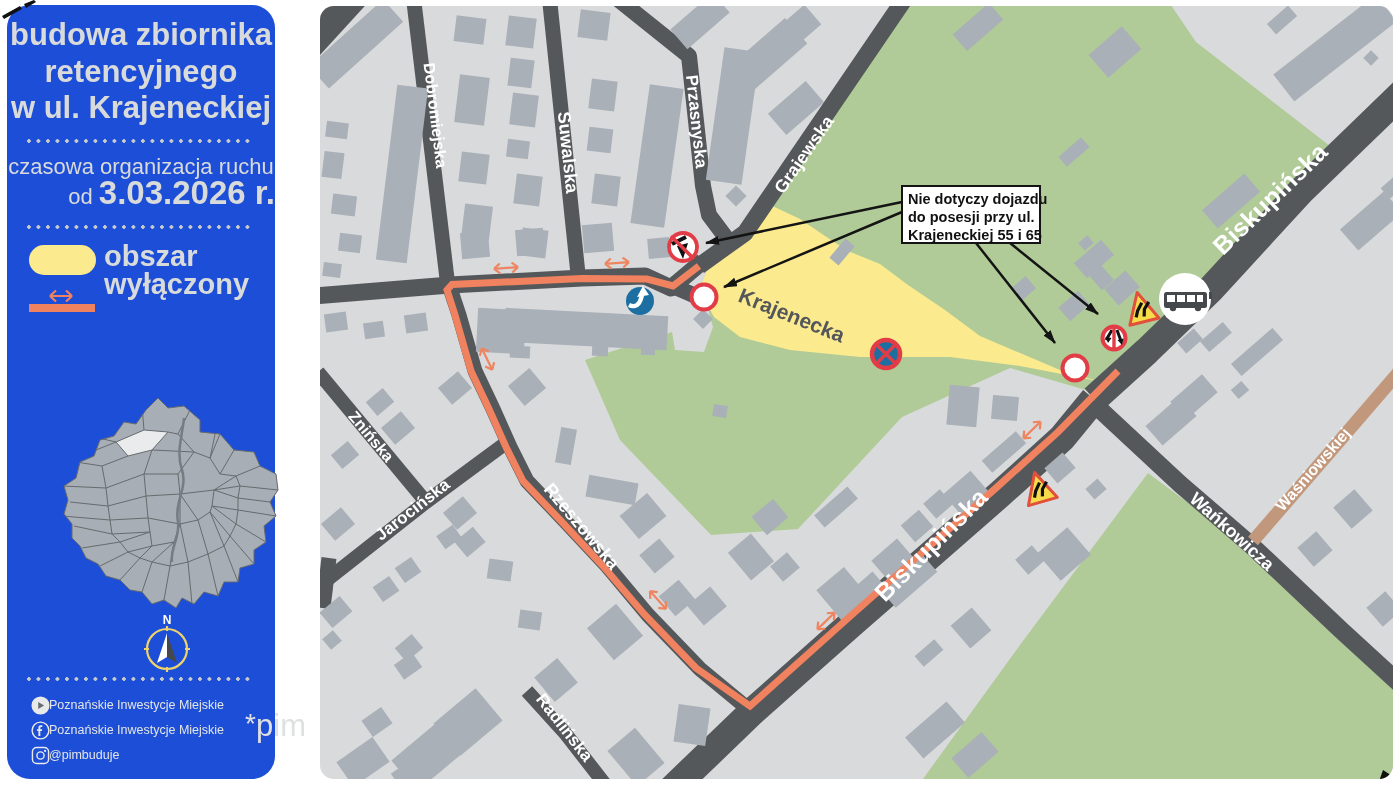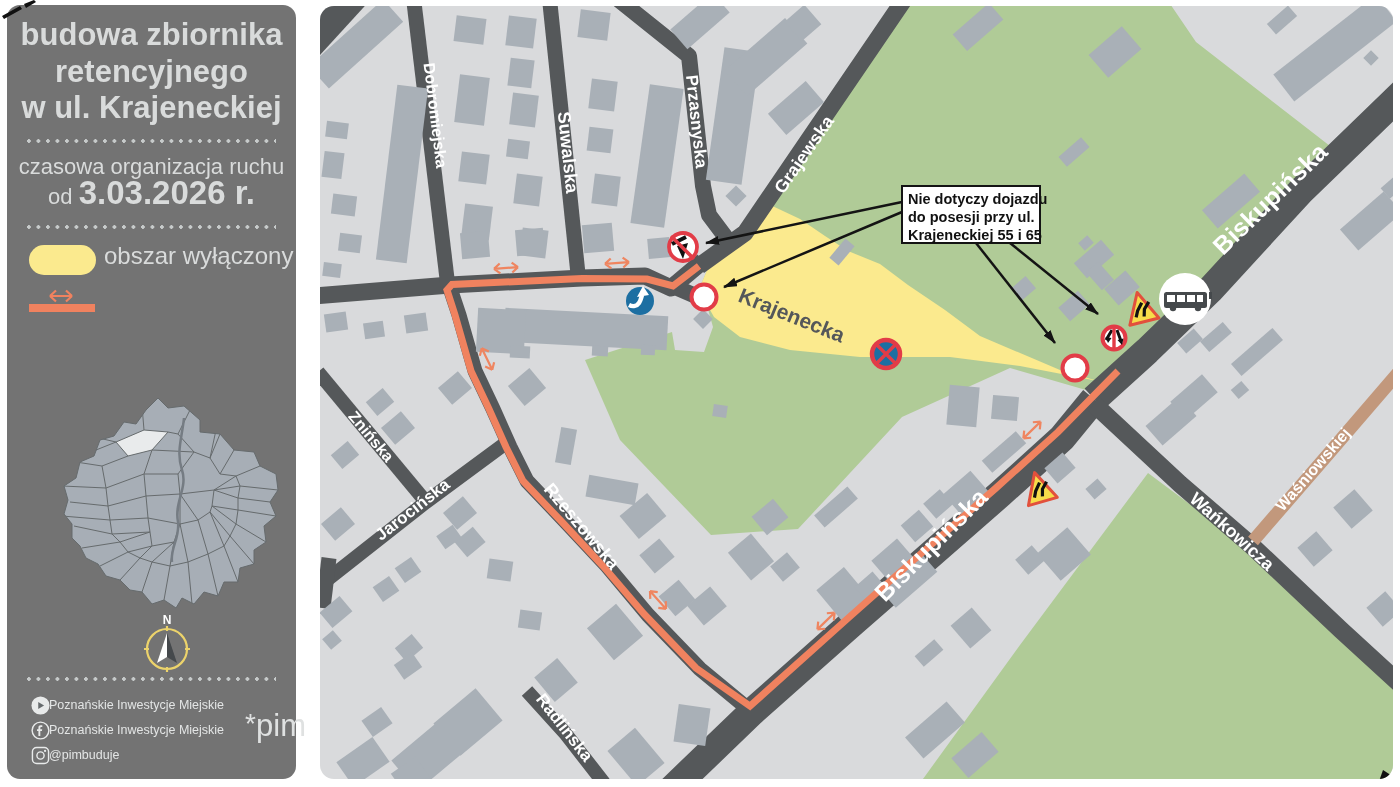--- a/index.html
+++ b/index.html
@@ -1,35 +1,35 @@
 <!DOCTYPE html>
 <html><head><meta charset="utf-8"><style>
 html,body{margin:0;padding:0;background:#ffffff;width:1400px;height:787px;overflow:hidden;}
 *{box-sizing:border-box;} body{font-family:"Liberation Sans",sans-serif;}
 #canvas{position:relative;width:1400px;height:787px;background:#ffffff;}
-#sidebar{position:absolute;left:7px;top:5px;width:289px;height:774px;border-radius:13px;background:#737373;color:#d9dbdb;}
+#sidebar{position:absolute;left:7px;top:5px;width:268px;height:774px;border-radius:23px;background:#1d4ed8;color:#d9dbdb;}
 .ttl{font-weight:bold;font-size:31px;line-height:36.5px;text-align:center;color:#d9dbdb;margin-top:12px;}
 .dots{height:4px;margin:0 20px;background-image:radial-gradient(circle at 2px 2px,#c7cbcb 1.6px,transparent 1.9px);background-size:9.5px 4px;background-repeat:repeat-x;}
 .sub1{font-size:22px;text-align:center;color:#d9dbdb;}
 .sub2{font-size:22px;text-align:center;color:#d9dbdb;}
 .sub2 b{font-size:33px;font-weight:bold;}
-.ltxt{font-size:24px;line-height:28px;color:#d9dbdb;}
+.ltxt{font-size:29px;line-height:28px;color:#d9dbdb;font-weight:bold;}
 .soc{position:absolute;left:42px;font-size:12.5px;color:#e3e5e5;}
 </style></head><body>
 <div id="canvas">
 
 <div id="sidebar">
 
 <div class="ttl">budowa zbiornika<br>retencyjnego<br>w&nbsp;ul.&nbsp;Krajeneckiej</div>
 
 <div class="dots" style="position:absolute;top:134px;left:0;right:0;"></div>
 
 <div class="sub1" style="position:absolute;top:149px;left:0;right:0;">czasowa organizacja ruchu</div>
 
-<div class="sub2" style="position:absolute;top:169px;left:0;right:0;">od <b>3.03.2026 r.</b></div>
+<div class="sub2" style="position:absolute;top:169px;left:0;right:0;text-align:right;">od <b>3.03.2026 r.</b></div>
 
 <div class="dots" style="position:absolute;top:220px;left:0;right:0;"></div>
 
 <div style="position:absolute;left:22px;top:240px;width:67px;height:30px;border-radius:15px;background:#fbea8e;"></div>
 
 <div class="ltxt" style="position:absolute;left:97px;top:237px;">obszar wyłączony</div>
 
 <svg style="position:absolute;left:40px;top:283px;" width="28" height="16" viewBox="0 0 28 16">
 <path d="M3,8 H25 M3,8 l6,-5.5 M3,8 l6,5.5 M25,8 l-6,-5.5 M25,8 l-6,5.5" stroke="#f0825f" stroke-width="2.2" fill="none"></path>
       </svg>

